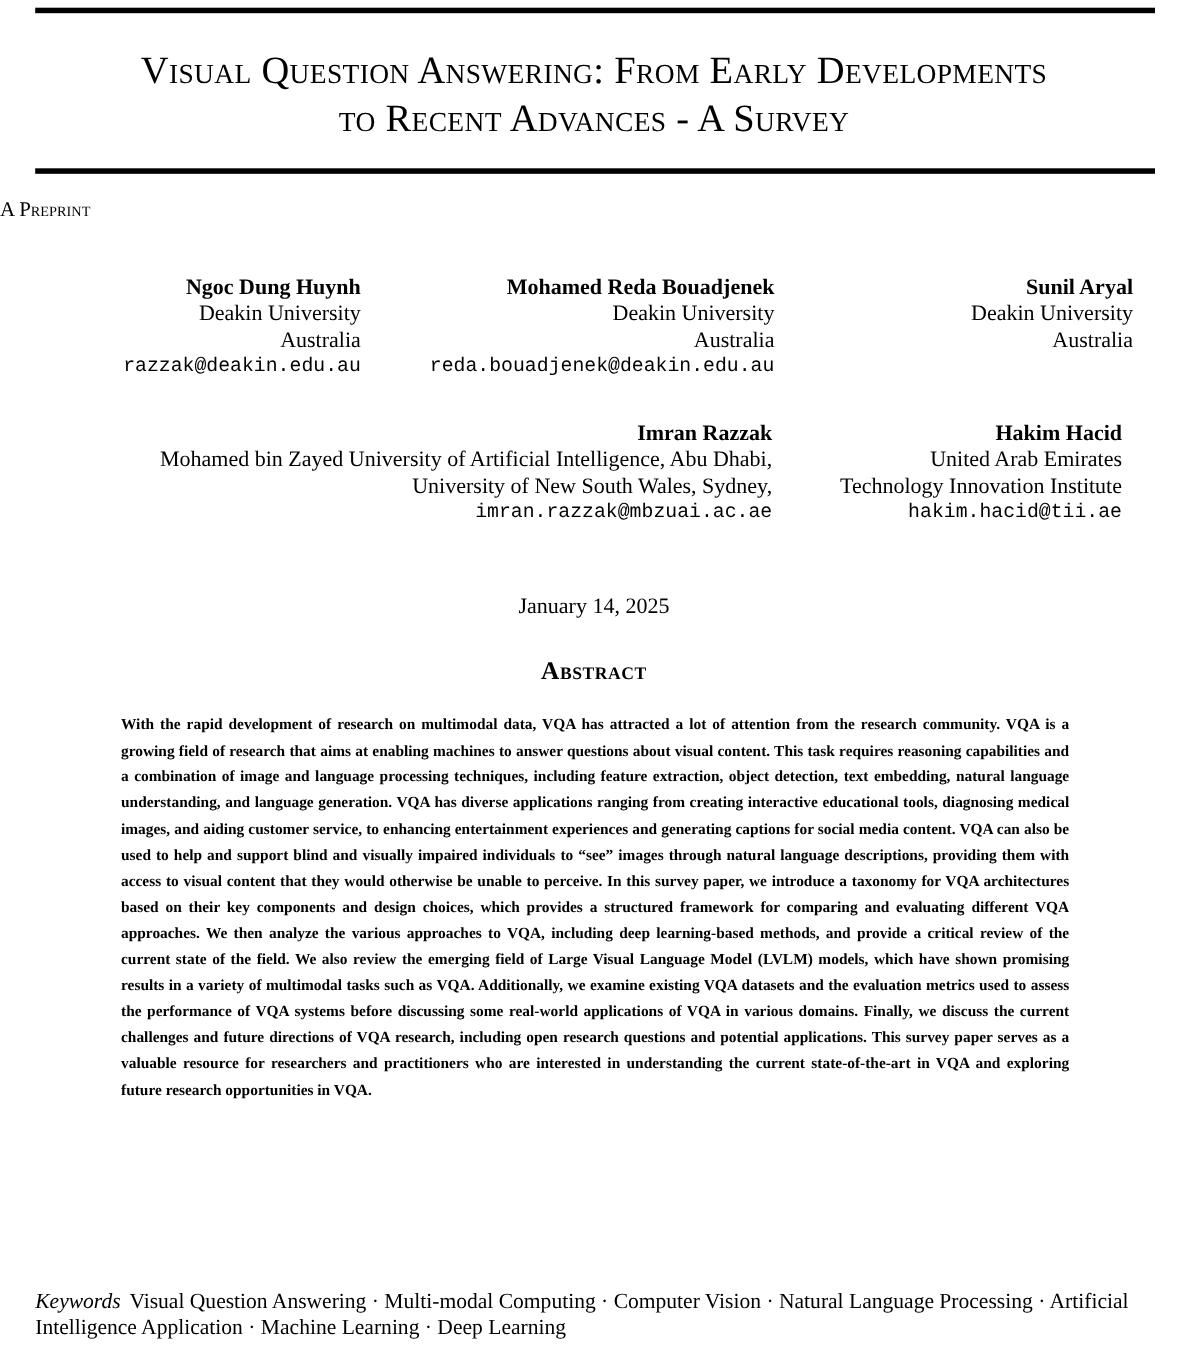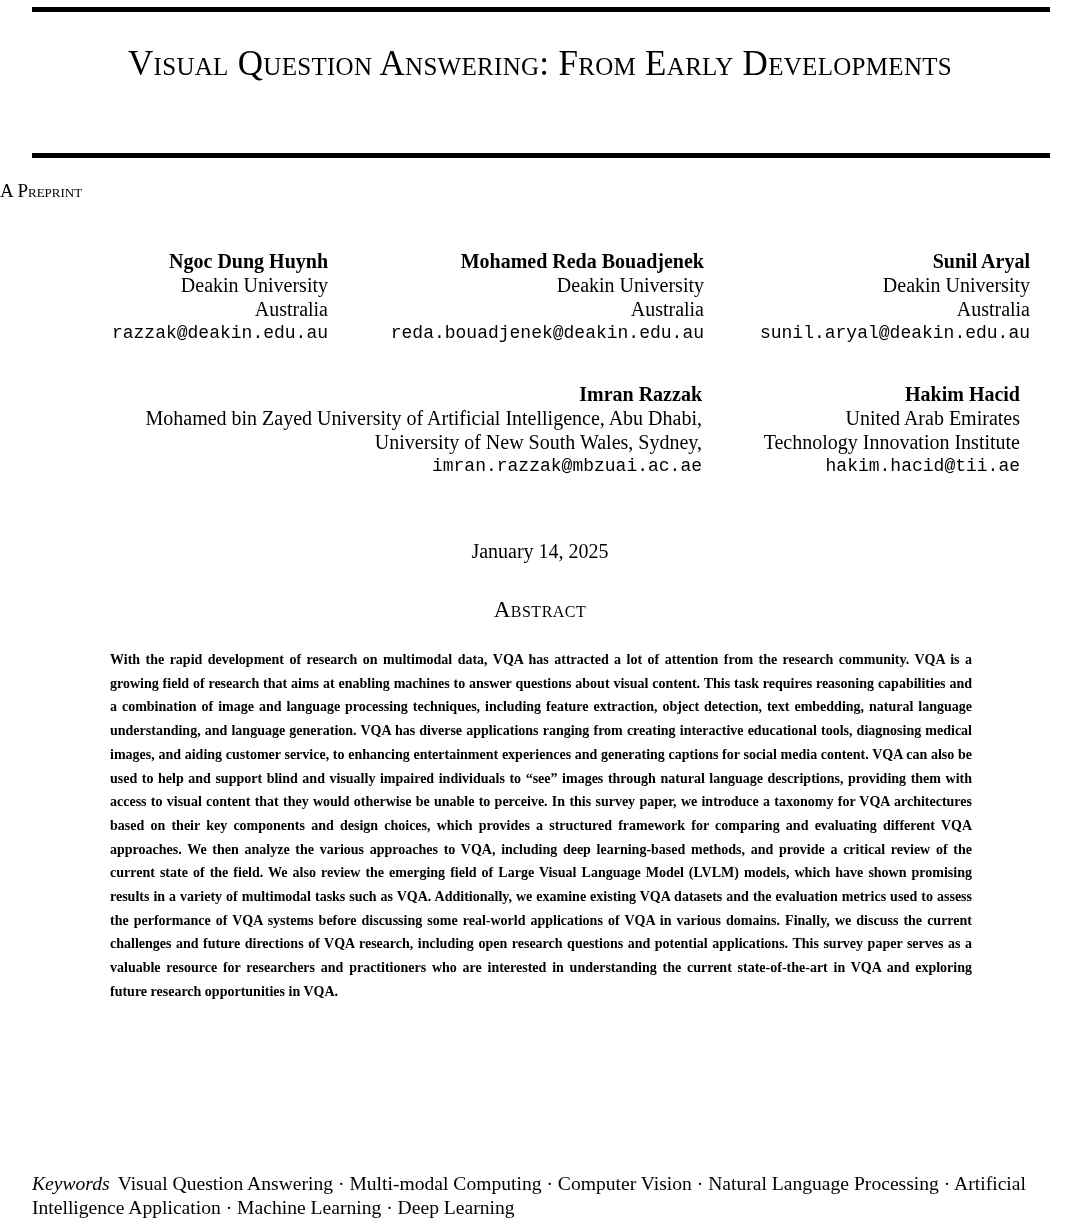--- a/index.html
+++ b/index.html
@@ -20,38 +20,39 @@
     text-align: left; font-size: 19px; font-variant: small-caps;
   }
   .author { position: absolute; text-align: right; font-size: 20px; line-height: 24px; }
   .author .name { font-weight: bold; }
   .author .email { font-family: "Liberation Mono", "DejaVu Sans Mono", monospace; font-size: 18px; }
   .date {
     position: absolute; left: 0; width: 1080px; top: 540px; text-align: center; font-size: 20px;
   }
   .abs-heading {
     position: absolute; left: 0; width: 1080px; top: 597px; text-align: center;
-    font-size: 23px; font-weight: normal; font-variant: small-caps; letter-spacing: 0.5px;
+    font-size: 23px; font-weight: bold; font-variant: small-caps; letter-spacing: 0.5px;
   }
   .abstract {
     position: absolute; left: 110px; width: 862px; top: 648px;
     font-size: 14px; line-height: 23.7px; text-align: justify; font-weight: bold;
   }
   .keywords {
     position: absolute; left: 32px; width: 1020px; top: 1172px;
     font-size: 19.6px; line-height: 24px;
   }
   .keywords .kw-label { font-weight: normal; font-style: italic; margin-right: 8px; }
 </style>
 </head>
 <body>
 
 <div class="rule top"></div>
 <div class="title">
   <div>Visual Question Answering: From Early Developments</div>
+  <div>to Recent Advances - A Survey</div>
 </div>
 <div class="rule bottom"></div>
 
 <div class="preprint">A Preprint</div>
 
 <div class="author" style="left:56px; width:272px; top:249px;">
   <div class="name">Ngoc Dung Huynh</div>
   <div>Deakin University</div>
   <div>Australia</div>
   <div class="email">razzak@deakin.edu.au</div>
@@ -59,21 +60,20 @@
 <div class="author" style="left:340px; width:364px; top:249px;">
   <div class="name">Mohamed Reda Bouadjenek</div>
   <div>Deakin University</div>
   <div>Australia</div>
   <div class="email">reda.bouadjenek@deakin.edu.au</div>
 </div>
 <div class="author" style="left:720px; width:310px; top:249px;">
   <div class="name">Sunil Aryal</div>
   <div>Deakin University</div>
   <div>Australia</div>
-  <div class="email">sunil.aryal@deakin.edu.au</div>
 </div>
 
 <div class="author" style="left:72px; width:630px; top:382px;">
   <div class="name">Imran Razzak</div>
   <div>Mohamed bin Zayed University of Artificial Intelligence, Abu Dhabi,</div>
   <div>University of New South Wales, Sydney,</div>
   <div class="email">imran.razzak@mbzuai.ac.ae</div>
 </div>
 <div class="author" style="left:720px; width:300px; top:382px;">
   <div class="name">Hakim Hacid</div>

